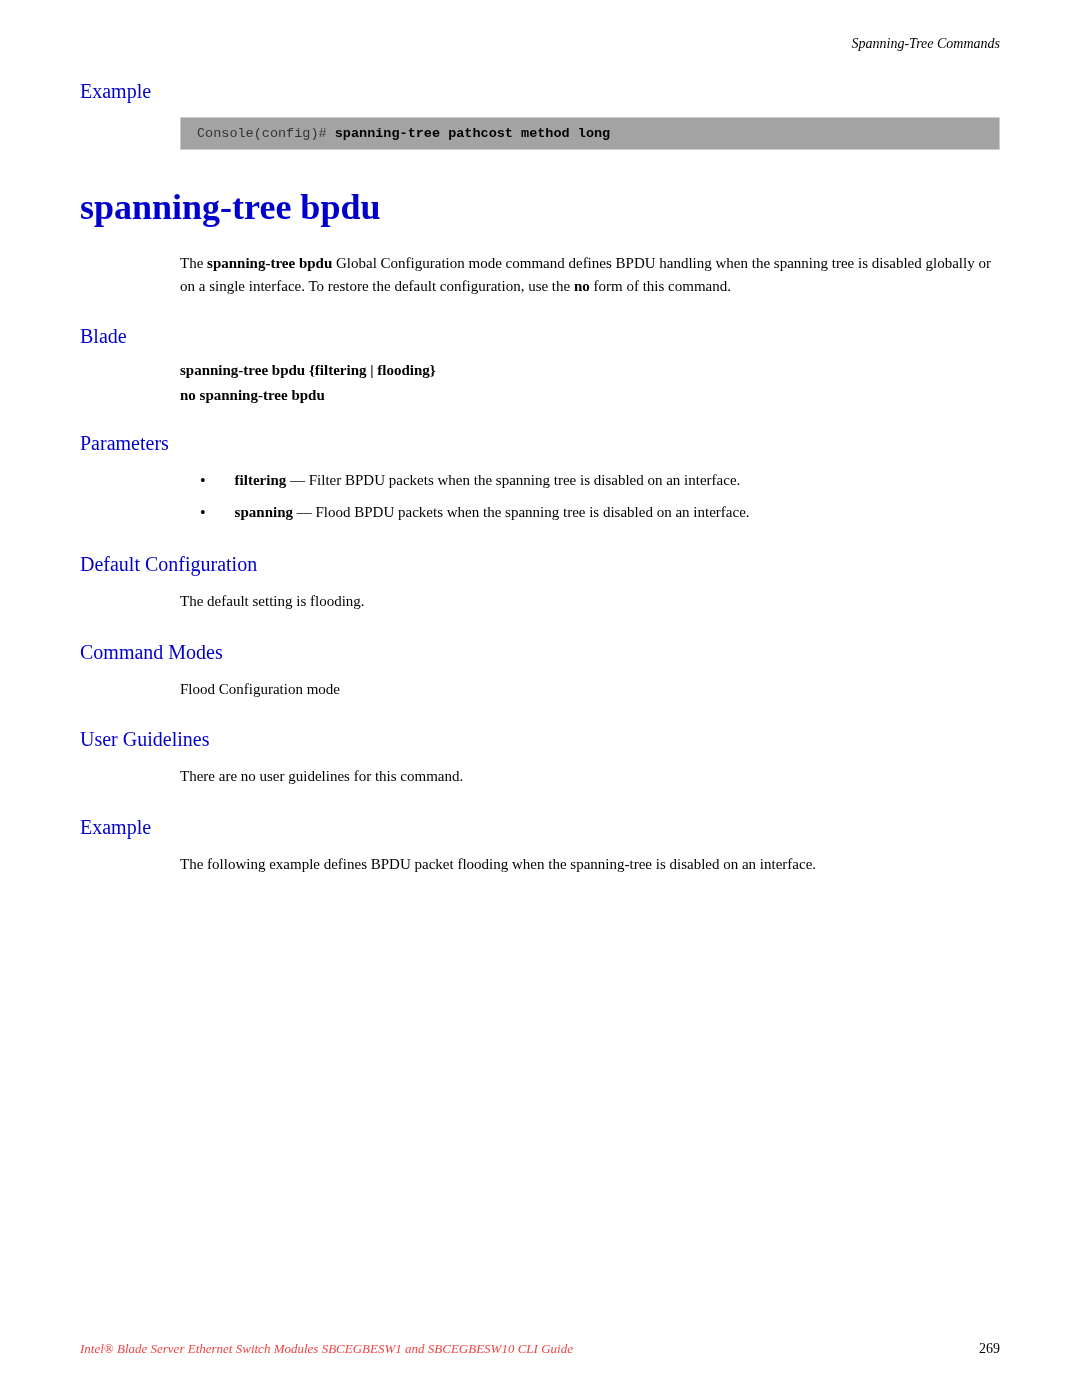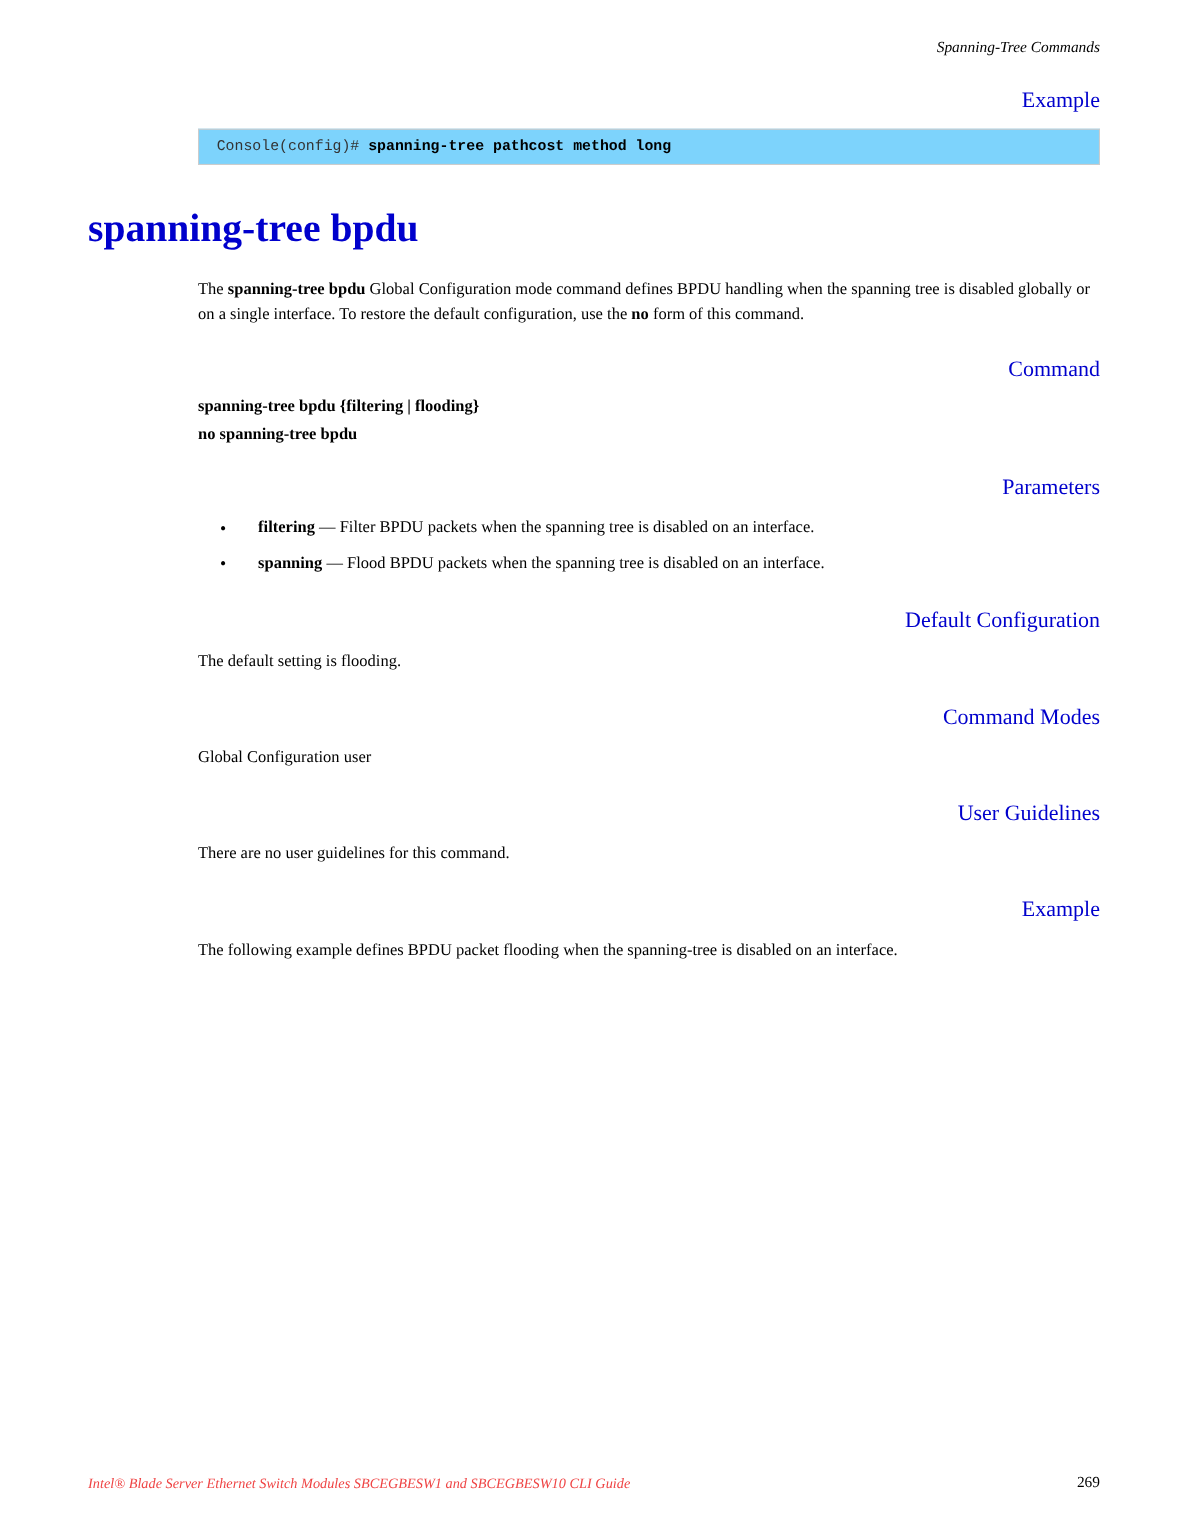--- a/index.html
+++ b/index.html
@@ -55,21 +55,20 @@
       margin-top: 20px;
     }
 
     
     .section-heading {
       color: #0000cc;
       font-size: 20px;
       font-weight: normal;
       margin-bottom: 14px;
       margin-top: 28px;
-      text-align: right;
     }
 
     .section-heading.first {
       margin-top: 0;
     }
 
     
     .command-title {
       color: #0000cc;
       font-size: 36px;
@@ -86,21 +85,21 @@
       font-size: 15px;
     }
 
     .body-text b, .syntax-line b {
       font-weight: bold;
     }
 
     
     .code-box {
       border: 1px solid #ccc;
-      background: #7dd3fc;
+      background: #a3a3a3;
       padding: 8px 16px;
       font-family: "Courier New", Courier, monospace;
       font-size: 13.5px;
       margin-left: 100px;
       margin-bottom: 18px;
       color: #333;
     }
 
     .code-box .cmd-bold {
       font-weight: bold;
@@ -158,21 +157,21 @@
         <span>Console(config)# </span><span class="cmd-bold">spanning-tree pathcost method long</span>
       </div>
     </div>
 
     <h1 class="command-title">spanning-tree bpdu</h1>
 
     <p class="body-text">
       <span>The </span><b>spanning-tree bpdu</b><span> Global Configuration mode command defines BPDU handling when the spanning tree is disabled globally or on a single interface. To restore the default configuration, use the </span><b>no</b><span> form of this command.</span>
     </p>
 
-    <h2 class="section-heading">Command</h2>
+    <h2 class="section-heading">Blade</h2>
     <div class="syntax-block">
       <div class="syntax-line">
         <b>spanning-tree bpdu {filtering | flooding}</b>
       </div>
       <div class="syntax-line">
         <b>no spanning-tree bpdu</b>
       </div>
     </div>
 
     <h2 class="section-heading">Parameters</h2>
@@ -184,21 +183,21 @@
       <div class="param-item">
         <span class="bullet">•</span>
         <span><b>spanning</b><span> — Flood BPDU packets when the spanning tree is disabled on an interface.</span></span>
       </div>
     </div>
 
     <h2 class="section-heading">Default Configuration</h2>
     <p class="body-text">The default setting is flooding.</p>
 
     <h2 class="section-heading">Command Modes</h2>
-    <p class="body-text">Global Configuration user</p>
+    <p class="body-text">Flood Configuration mode</p>
 
     <h2 class="section-heading">User Guidelines</h2>
     <p class="body-text">There are no user guidelines for this command.</p>
 
     <h2 class="section-heading">Example</h2>
     <p class="body-text">The following example defines BPDU packet flooding when the spanning-tree is disabled on an interface.</p>
 
   </div>
 
   <div class="footer">

